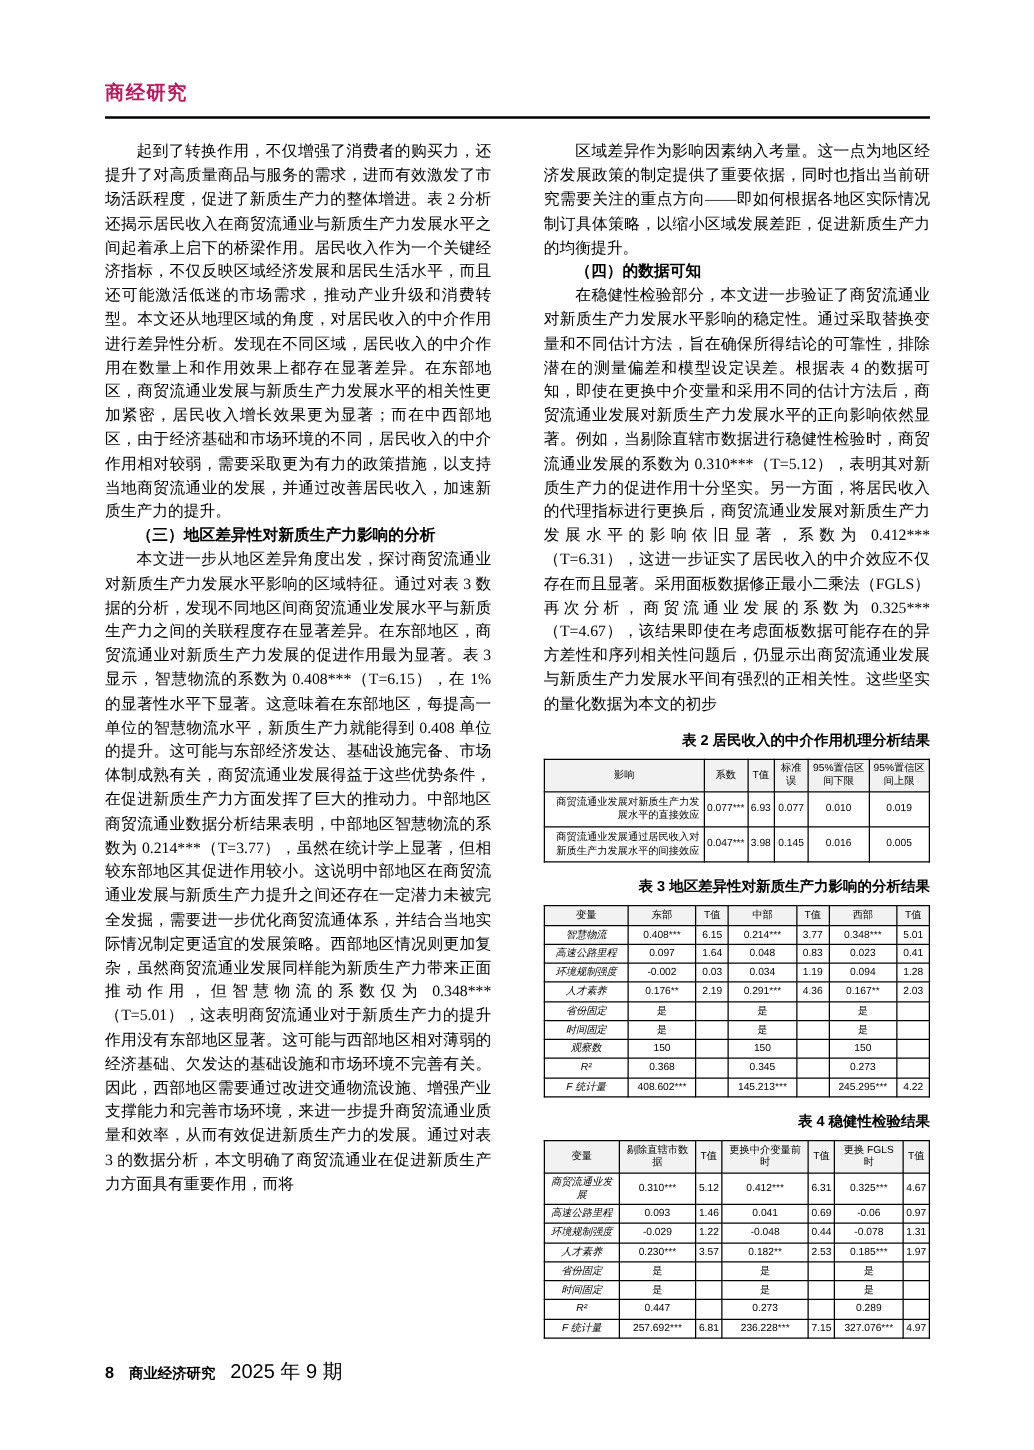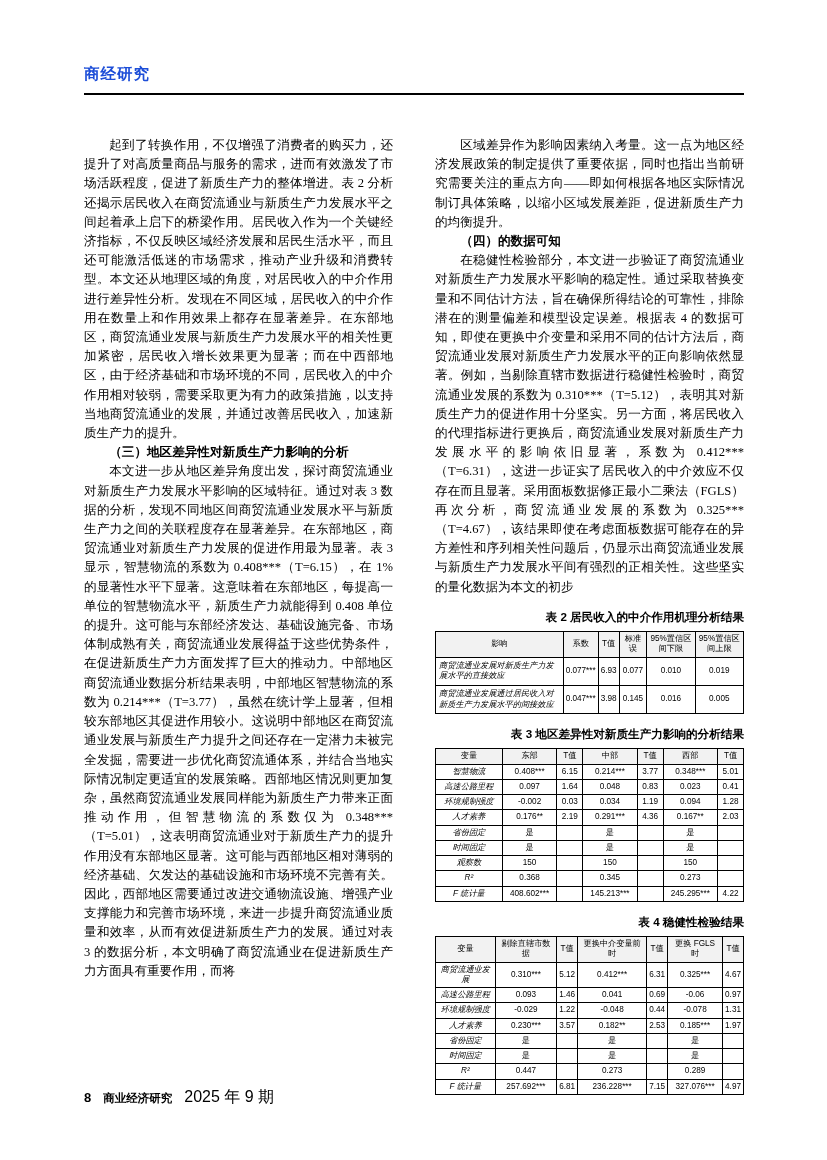--- a/index.html
+++ b/index.html
@@ -26,39 +26,38 @@
     position: absolute;
     left: 84px;
     top: 64px;
     width: 660px;
   }
   .header-title {
     font-family: "Liberation Sans", sans-serif;
     font-weight: bold;
     font-size: 15.5px;
     letter-spacing: 1px;
-    color: #1d4ed8;
+    color: #be185d;
   }
   .header-rule {
     position: absolute;
     left: 84px;
     top: 93px;
     width: 660px;
     height: 1.6px;
     background: #000;
   }
   .columns {
     position: absolute;
     left: 84px;
     top: 112px;
     width: 660px;
     height: 960px;
     display: flex;
     gap: 42px;
-    margin-top: 24px;
   }
   .col {
     width: 311px;
     font-size: 12.6px;
     line-height: 19.2px;
     text-align: justify;
     text-justify: inter-ideograph;
   }
   .col p {
     margin: 0;
@@ -94,24 +93,23 @@
   }
   table.data th {
     font-weight: normal;
     background: #f2f2f2;
   }
   table.data td.lbl {
     text-align: center;
     font-style: italic;
   }
   table.t2 td.first {
-    text-align: left;
+    text-align: right;
     line-height: 1.3;
     padding: 3px 3px;
-    font-style: italic;
   }
   .footer {
     position: absolute;
     left: 84px;
     bottom: 52px;
     width: 660px;
     font-family: "Liberation Sans", sans-serif;
     font-size: 11px;
     display: flex;
     align-items: baseline;

